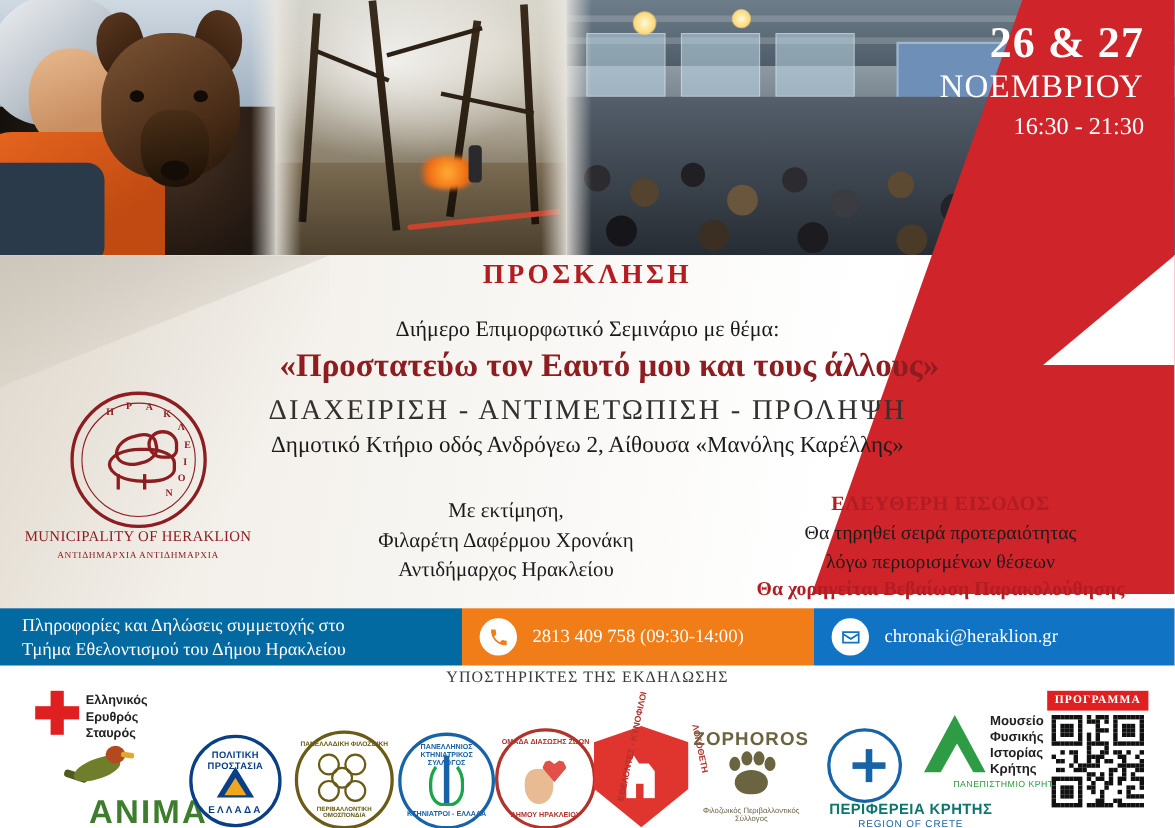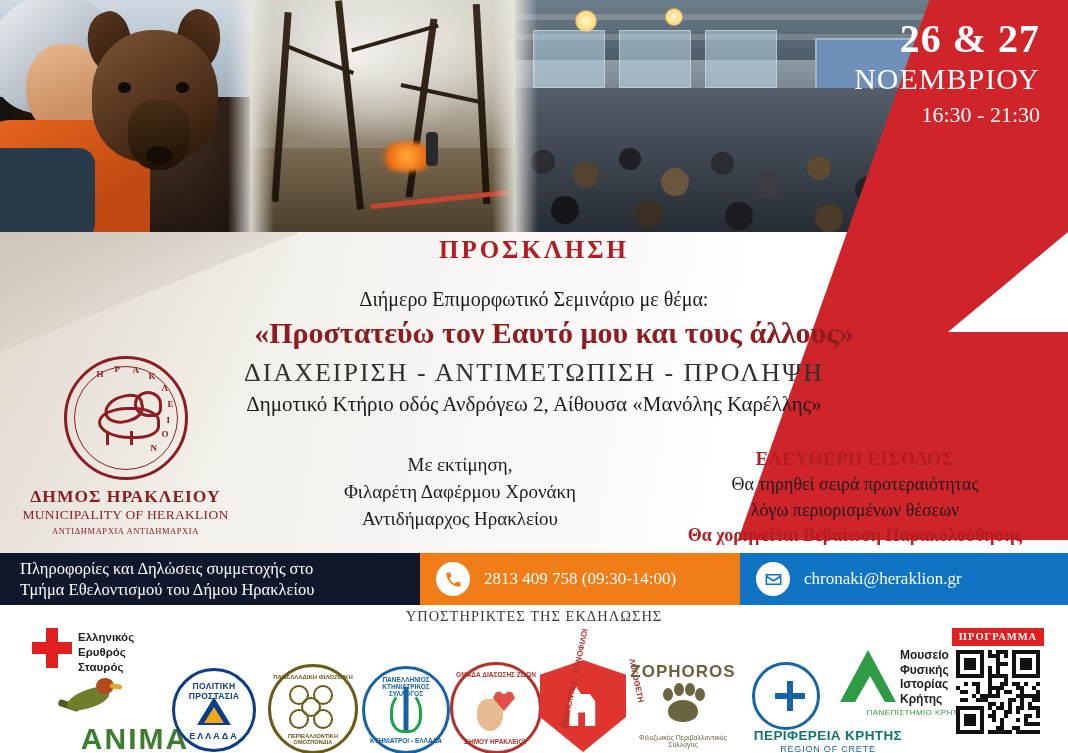--- a/index.html
+++ b/index.html
@@ -190,21 +190,21 @@
   .seal .arc{position:absolute;left:0;top:0;width:100%;height:100%;}
   .seal .arc span{position:absolute;color:#8d1d20;font-size:9px;font-weight:bold;}
   .city-name{color:#8d1d20;font-weight:bold;font-size:17.5px;letter-spacing:1px;margin-top:6px;}
   .city-name-en{color:#8d1d20;font-size:13.5px;letter-spacing:.3px;}
   .city-sub{color:#8d1d20;font-size:8.5px;letter-spacing:.6px;margin-top:3px;}
 
   
   .infobar{
     position:absolute;left:0;top:553px;width:1068px;height:52px;z-index:9;display:flex;
   }
-  .ib-red{flex:0 0 420px;background:#0f172a;color:#fff;display:flex;align-items:center;
+  .ib-red{flex:0 0 420px;background:#0369a1;color:#fff;display:flex;align-items:center;
     padding-left:20px;box-sizing:border-box;font-size:16.5px;line-height:1.3;}
   .ib-orange{flex:0 0 320px;background:#f07d18;display:flex;align-items:center;padding-left:16px;box-sizing:border-box;}
   .ib-blue{flex:1 1 auto;background:#1173c4;display:flex;align-items:center;padding-left:16px;box-sizing:border-box;}
   .circ{
     width:34px;height:34px;border-radius:50%;background:#fff;display:flex;align-items:center;justify-content:center;
     margin-right:14px;flex:0 0 auto;
   }
   .ib-orange .circ svg{fill:#f07d18;}
   .ib-blue .circ svg{fill:#1173c4;}
   .ib-text{color:#fff;font-size:17px;}
@@ -434,21 +434,20 @@
         <span style="left:48px;top:5px;">Ρ</span>
         <span style="left:66px;top:6px;">Α</span>
         <span style="left:82px;top:12px;">Κ</span>
         <span style="left:95px;top:24px;">Λ</span>
         <span style="left:101px;top:40px;">Ε</span>
         <span style="left:100px;top:56px;">Ι</span>
         <span style="left:95px;top:70px;">Ο</span>
         <span style="left:84px;top:84px;">Ν</span>
       </div>
     </div>
-    <div class="city-name">ΔΗΜΟΣ ΗΡΑΚΛΕΙΟΥ</div>
     <div class="city-name-en">MUNICIPALITY OF HERAKLION</div>
     <div class="city-sub">ΑΝΤΙΔΗΜΑΡΧΙΑ ΑΝΤΙΔΗΜΑΡΧΙΑ</div>
   </div>
 
   <div class="infobar">
     <div class="ib-red">
       <div>
         <div>Πληροφορίες και Δηλώσεις συμμετοχής στο</div>
         <div>Τμήμα Εθελοντισμού του Δήμου Ηρακλείου</div>
       </div>

